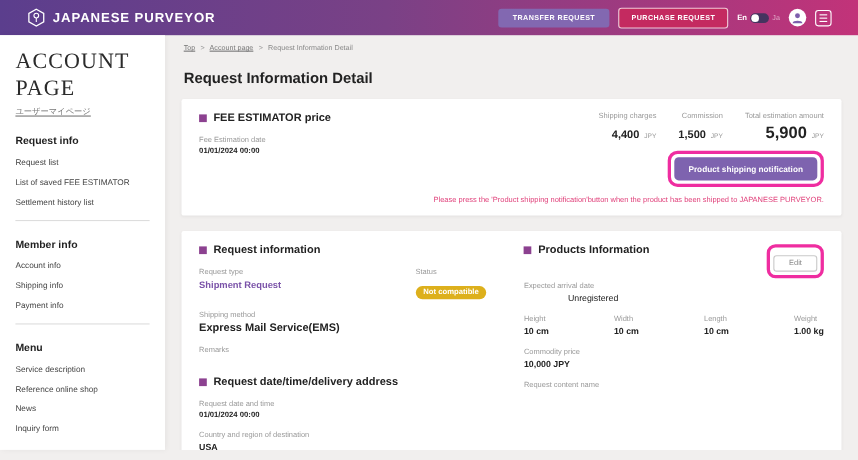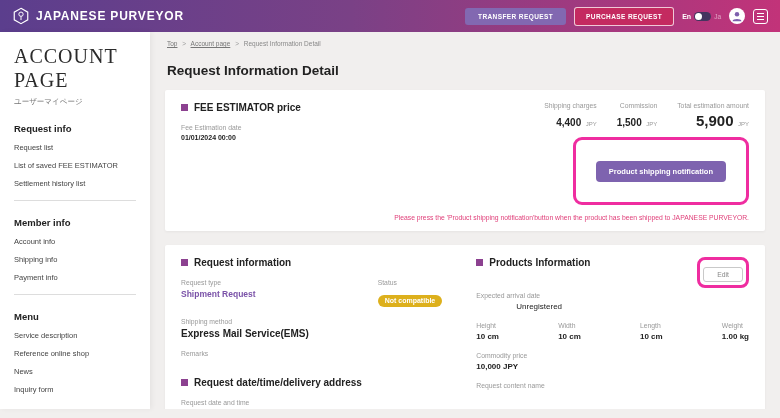--- a/index.html
+++ b/index.html
@@ -1,20 +1,20 @@
 <!DOCTYPE html>
 <html><head>
 <meta charset="utf-8">
 <style>
   * { margin:0; padding:0; box-sizing:border-box; }
   html,body { width:780px; height:418px; overflow:hidden; background:#f1efee;
     font-family:"Liberation Sans", sans-serif; }
 
   
-  .header { height:32px; display:flex; align-items:center; padding:0 12px;
+  .header { height:32px; display:flex; align-items:center; padding:0 24px;
     background:linear-gradient(90deg,#5b3e8d 0%, #7a4186 45%, #c23379 100%); }
   .brand { display:flex; align-items:center; gap:6px; color:#fff; font-weight:bold;
     font-size:12px; letter-spacing:0.8px; }
   .hdr-right { margin-left:auto; display:flex; align-items:center; gap:8px; }
   .btn-transfer { background:#8268b1; color:#fff; border:none; border-radius:3px;
     font-size:6.5px; font-weight:bold; letter-spacing:0.4px; padding:5px 13px; cursor:pointer;
     font-family:inherit; }
   .btn-purchase { background:#c42a60; color:#fff; border:1px solid rgba(255,255,255,0.75);
     border-radius:3px; font-size:6.5px; font-weight:bold; letter-spacing:0.4px; padding:5px 11px;
     cursor:pointer; font-family:inherit; }
@@ -32,21 +32,21 @@
 
   
   .wrap { display:flex; height:377px; }
   .sidebar { width:150px; background:#fff; padding:12px 14px; flex:none;
     box-shadow:2px 0 5px rgba(0,0,0,0.05); }
   .main { flex:1; padding:0 15px; overflow:hidden; }
 
   
   .acct-title { font-family:"Liberation Serif", serif; font-size:20px; line-height:1.2;
     color:#2b2b2b; letter-spacing:1px; width:110px; }
-  .acct-sub { font-size:7.5px; color:#777; margin-top:5px; }
+  .acct-sub { font-size:7.5px; color:#777; margin-top:5px;text-decoration:underline; }
   .side-sec { margin-top:16px; }
   .side-head { font-size:9.5px; font-weight:bold; color:#222; margin-bottom:9px; }
   .side-item { font-size:7.5px; color:#444; margin-bottom:9px; cursor:pointer; }
   .side-div { border:none; border-top:1px solid #ddd; margin:12px 0 0; }
 
   
   .crumbs { font-size:6.5px; color:#888; padding:8px 0 0 2px; }
   .crumbs a { color:#777; text-decoration:underline; cursor:pointer; }
   .crumbs .sep { margin:0 3px; color:#999; }
   .page-title { font-size:13.5px; font-weight:bold; color:#222; margin:16px 0 12px 2px; }
@@ -64,21 +64,21 @@
   .val-plain { font-size:8px; color:#222;padding-left:40px; }
   .field { margin-top:11px;justify-content:space-between; }
 
   
   .fee-top { display:flex; justify-content:space-between; align-items:flex-start; }
   .stats { display:flex; gap:20px; align-items:flex-start; }
   .stat { text-align:right; }
   .stat .num { font-size:10px; font-weight:bold; color:#222; }
   .stat .unit { font-size:6px; color:#999; font-weight:normal; }
   .stat.total .num { font-size:15px; }
-  .ring { display:inline-block; border:3px solid #ef2da0; border-radius:9px; padding:20px; }
+  .ring { display:inline-block; border:3px solid #ef2da0; border-radius:9px; padding:3px; }
   .btn-notify { background:#7e63af; color:#fff; border:none; border-radius:4px;
     font-size:7.5px; font-weight:bold; padding:6px 13px; cursor:pointer; font-family:inherit; }
   .fee-btn-row { text-align:right; margin-top:7px; }
   .fee-note { text-align:right; color:#e0407a; font-size:6.8px; margin-top:9px; }
 
   
   .two-col { display:flex; gap:34px; align-items:flex-start; }
   .col-l { width:46%; flex:none; }
   .col-r { flex:1; }
   .row-flex { display:flex; gap:26px; }

